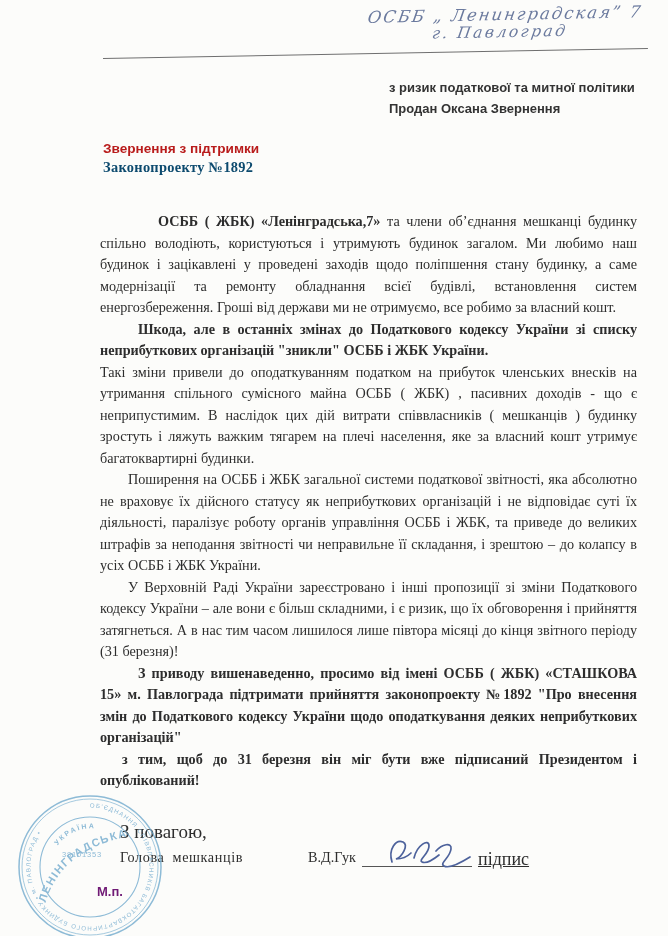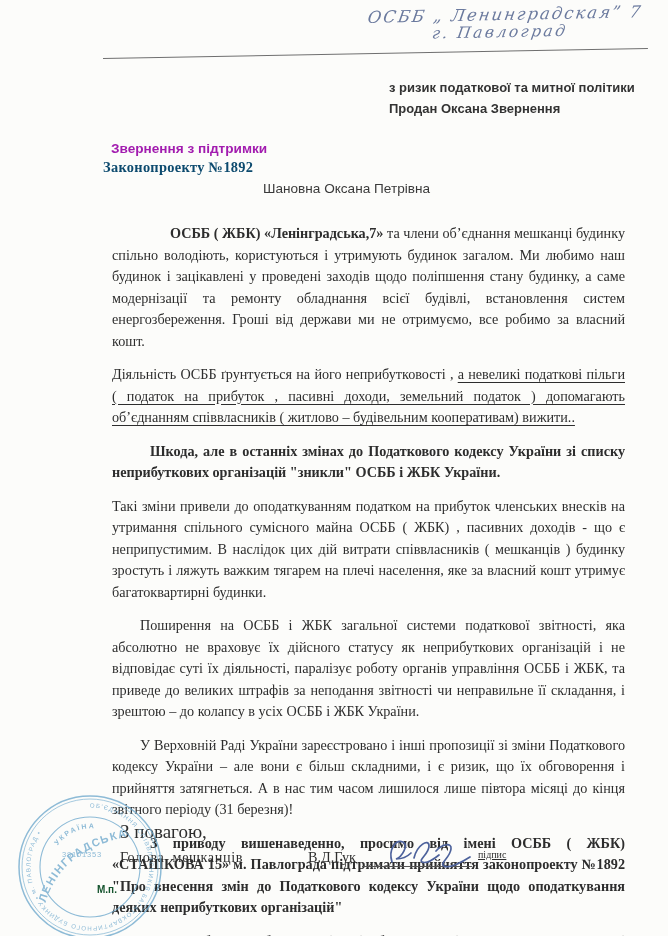--- a/index.html
+++ b/index.html
@@ -53,22 +53,21 @@
     line-height: 20.5px;
     color: #333333;
   }
 
   
   .subject { position: absolute; left: 103px; top: 141px; }
   .subject-line1 {
     font-family: "Liberation Sans", sans-serif;
     font-weight: bold;
     font-size: 13.6px;
-    color: #a21caf;
-    margin-left: 8px;
+    color: #b91c1c;
   }
   .subject-line2 {
     font-family: "Liberation Serif", serif;
     font-weight: bold;
     font-size: 14.4px;
     margin-top: 3px;
     color: #0c4a6e;
     letter-spacing: 0.3px;
   }
 
@@ -85,21 +84,21 @@
   .letter-body {
     position: absolute;
     left: 100px;
     top: 211px;
     width: 537px;
     font-size: 14.2px;
     line-height: 21.5px;
     text-align: justify;
     color: #2d2d2d;
   }
-  .letter-body p { margin: 12px; }
+  .letter-body p { margin: 0; }
   .b  { font-weight: bold; }
   .u  { text-decoration: underline; text-underline-offset: 3px; }
   .ind-lg { text-indent: 58px; }
   .ind-md { text-indent: 38px; }
   .ind-sm { text-indent: 28px; }
   .ind-xs { text-indent: 22px; }
 
   
   .regards {
     position: absolute; left: 120px; top: 821px;
@@ -117,27 +116,27 @@
   .sig-line {
     position: absolute; left: 362px; top: 866px;
     width: 110px; height: 1px; background: #555555;
   }
   .sig-script {
     position: absolute; left: 384px; top: 835px;
     width: 92px; height: 36px;
   }
   .sig-caption {
     position: absolute; left: 478px; top: 849px;
-    font-size: 10px;
+    font-size: 18px;
     text-decoration: underline;
   }
   .mp-label {
     position: absolute; left: 97px; top: 884px;
     font-family: "Liberation Sans", sans-serif;
-    font-weight: bold; font-size: 10px; color: #14532d;
+    font-weight: bold; font-size: 13px; color: #701a75;
   }
 
   
   .stamp {
     position: absolute; left: 14px; top: 791px;
     width: 152px; height: 152px;
     opacity: 0.78;
   }
 </style>
 </head>
@@ -155,25 +154,23 @@
   <div class="recipient">
     <div>з ризик податкової та митної політики</div>
     <div>Продан Оксана Звернення</div>
   </div>
 
   <div class="subject">
     <div class="subject-line1">Звернення з підтримки</div>
     <div class="subject-line2">Законопроекту №1892</div>
   </div>
 
-  <div class="salutation">Шановна Оксана Петрівна</div>
 
   <div class="letter-body">
     <p class="ind-lg"><span class="b">ОСББ ( ЖБК) «Ленінградська,7»</span><span> та  члени об’єднання мешканці будинку спільно володіють, користуються і утримують будинок загалом. Ми любимо наш будинок і зацікавлені у проведені заходів щодо поліпшення стану будинку, а саме  модернізації та ремонту обладнання всієї будівлі, встановлення систем енергозбереження. Гроші від держави ми не отримуємо, все робимо за власний кошт.</span></p>
-    <p><span>Діяльність ОСББ ґрунтується на його неприбутковості , </span><span class="u">а  невеликі податкові пільги ( податок на прибуток , пасивні доходи, земельний податок  ) допомагають об’єднанням співвласників ( житлово – будівельним кооперативам)  вижити..</span></p>
     <p class="b ind-md">Шкода, але  в останніх змінах до Податкового кодексу України зі списку неприбуткових організацій "зникли" ОСББ і ЖБК України.</p>
     <p>Такі зміни привели до оподаткуванням податком на прибуток  членських внесків на утримання спільного сумісного майна ОСББ ( ЖБК)  , пасивних доходів  -  що є неприпустимим. В наслідок цих дій витрати співвласників ( мешканців ) будинку зростуть і ляжуть важким тягарем на плечі населення, яке за власний кошт утримує багатоквартирні будинки.</p>
     <p class="ind-sm">Поширення на ОСББ і ЖБК загальної системи податкової звітності, яка абсолютно не враховує їх дійсного статусу як неприбуткових  організацій і не відповідає суті їх діяльності, паралізує роботу органів управління ОСББ і ЖБК, та приведе до великих штрафів за неподання звітності чи неправильне її складання, і зрештою – до колапсу в усіх ОСББ і ЖБК України.</p>
     <p class="ind-sm">У Верховній Раді України зареєстровано і інші пропозиції зі зміни Податкового кодексу України – але вони є більш складними, і є ризик, що їх обговорення і прийняття затягнеться. А в нас тим часом лишилося лише півтора місяці до кінця звітного періоду (31 березня)!</p>
     <p class="b ind-md">З приводу вишенаведенно,  просимо від імені ОСББ ( ЖБК)  «СТАШКОВА 15» м. Павлограда підтримати прийняття законопроекту №1892 "Про внесення змін до Податкового кодексу України щодо оподаткування деяких неприбуткових організацій"</p>
     <p class="b ind-xs">з тим, щоб до 31 березня він міг бути вже підписаний Президентом і опублікований!</p>
   </div>
 
   <div class="regards">З повагою,</div>
   <div class="position-title">Голова  мешканців</div>

